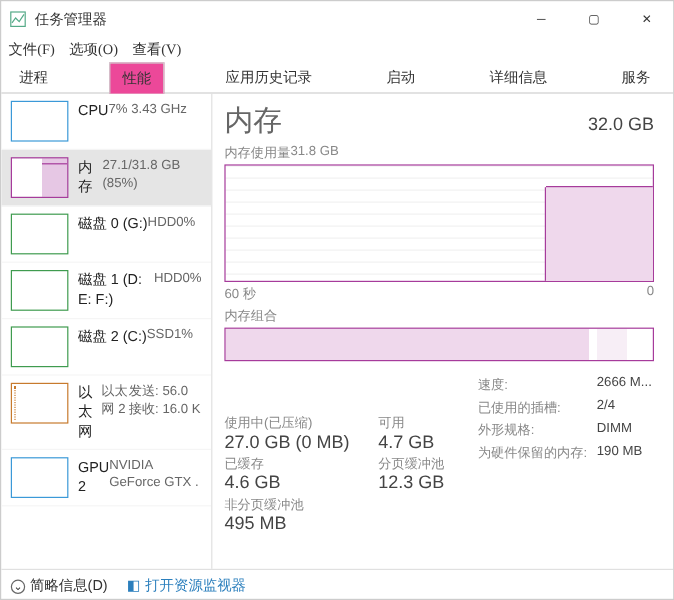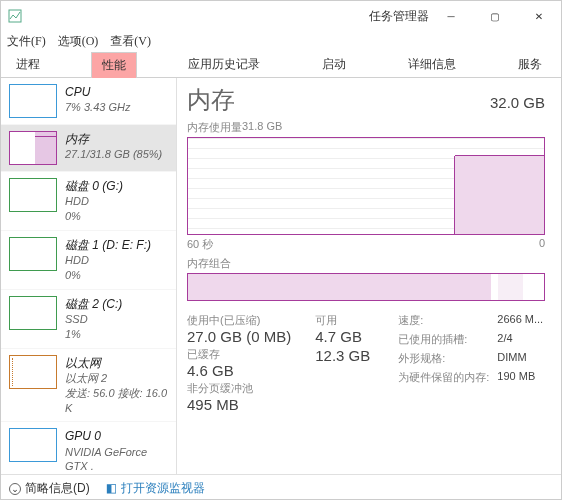--- a/index.html
+++ b/index.html
@@ -11,21 +11,20 @@
     width: 562px;
     height: 500px;
     overflow: hidden;
     border: 1px solid #ccc;
   }
   .titlebar {
     display: flex;
     align-items: center;
     height: 30px;
     padding-left: 6px;
-    text-align: right;
   }
   .title-icon {
     width: 16px; height: 16px;
     margin-right: 6px;
     display: flex; align-items: center; justify-content: center;
   }
   .title-text { flex: 1; font-size: 12px; }
   .win-controls { display: flex; }
   .win-btn {
     width: 44px; height: 30px;
@@ -47,21 +46,21 @@
     gap: 40px;
   }
   .tab {
     padding: 4px 10px;
     font-size: 12px;
     border: 1px solid transparent;
     border-bottom: none;
   }
   .tab.active {
     border-color: #d0d0d0;
-    background: #fca5a5;
+    background: #ec4899;
     position: relative;
     top: 1px;
   }
   .content {
     display: flex;
     height: calc(100% - 30px - 20px - 24px - 28px);
   }
   .sidebar {
     width: 176px;
     border-right: 1px solid #e0e0e0;
@@ -77,21 +76,21 @@
   .side-item.selected {
     background: #e5e5e5;
   }
   .thumb {
     width: 48px; height: 34px;
     border: 1px solid #999;
     flex: none;
     position: relative;
     overflow: hidden;
   }
-  .side-text { display: flex; flex-direction: column; line-height: 1.35; font-style: italic; }
+  .side-text { display: flex; flex-direction: row; line-height: 1.35; }
   .side-name { font-size: 12px; color: #222; }
   .side-sub { font-size: 11px; color: #666; }
   .thumb.cpu { border-color: #3b99d8; }
   .thumb.mem { border-color: #a63b9b; background: linear-gradient(to right, #fff 55%, #e6c7e4 55%); }
   .thumb.mem::after { content: ""; position: absolute; right:0; top:4px; bottom:0; width:45%; border-top:1px solid #a63b9b; }
   .thumb.disk { border-color: #3f9b4f; }
   .thumb.net { border-color: #c77a2d; }
   .thumb.net::after { content:""; position:absolute; inset:2px; border-left:1px dotted #c77a2d; }
   .thumb.gpu { border-color: #3b99d8; }
   .main {
@@ -137,20 +136,21 @@
   .stats {
     display: flex;
     margin-top: 12px;
     gap: 28px;
   }
   .stats-left {
     display: grid;
     grid-template-columns: auto auto;
     column-gap: 24px;
     row-gap: 2px;
+    margin-top: 32px;
   }
   .stat-label { font-size: 11px; color: #888; }
   .stat-val { font-size: 15px; color: #444; }
   .stats-right {
     display: grid;
     grid-template-columns: auto auto;
     column-gap: 8px;
     row-gap: 4px;
     font-size: 11px;
     align-content: start;
@@ -248,21 +248,21 @@
       <div class="thumb net"></div>
       <div class="side-text">
         <span class="side-name">以太网</span>
         <span class="side-sub">以太网 2</span>
         <span class="side-sub">发送: 56.0  接收: 16.0 K</span>
       </div>
     </div>
     <div class="side-item">
       <div class="thumb gpu"></div>
       <div class="side-text">
-        <span class="side-name">GPU 0</span>
+        <span class="side-name">GPU 2</span>
         <span class="side-sub">NVIDIA GeForce GTX .</span>
 
       </div>
     </div>
   </div>
 
   <div class="main">
     <div class="header-row">
       <span class="h1">内存</span>
       <span class="total">32.0 GB</span>
@@ -292,20 +292,21 @@
         </div>
         <div>
           <div class="stat-label">可用</div>
           <div class="stat-val">4.7 GB</div>
         </div>
         <div>
           <div class="stat-label">已缓存</div>
           <div class="stat-val">4.6 GB</div>
         </div>
         <div>
+          <div class="stat-label">分页缓冲池</div>
           <div class="stat-val">12.3 GB</div>
         </div>
         <div>
           <div class="stat-label">非分页缓冲池</div>
           <div class="stat-val">495 MB</div>
         </div>
       </div>
       <div class="stats-right">
         <span class="k">速度:</span>
         <span class="v">2666 M...</span>

